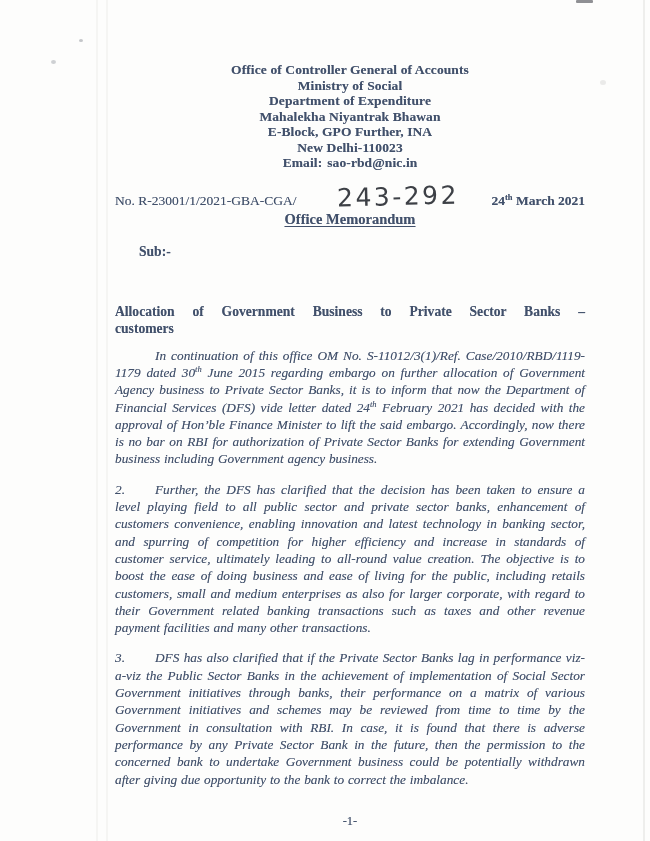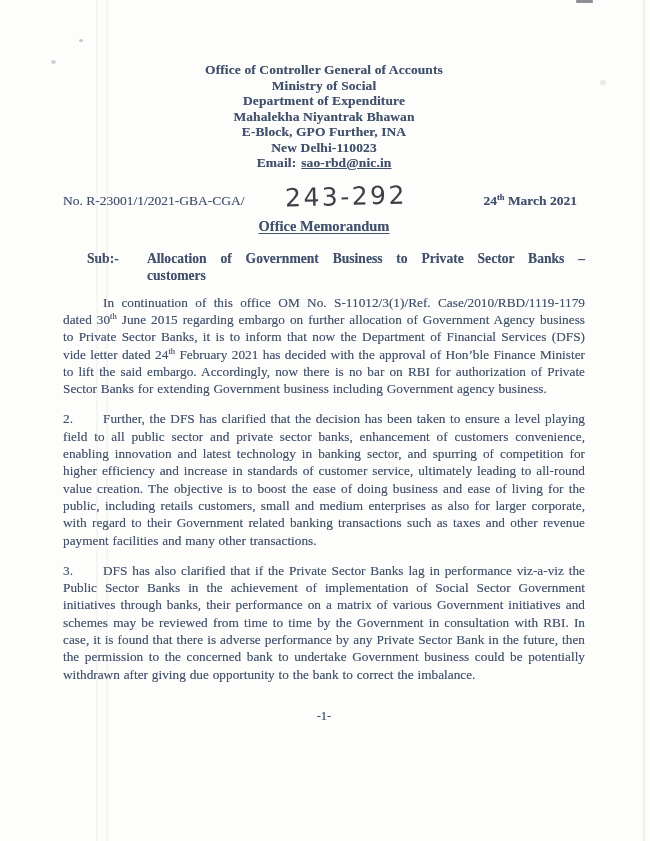--- a/index.html
+++ b/index.html
@@ -1,21 +1,21 @@
 <!DOCTYPE html>
 <html><head>
 <meta charset="utf-8">
 <style>
   html, body { margin: 0; padding: 0; background: #ffffff; }
   .page {
     position: relative;
     width: 650px;
     height: 841px;
     box-sizing: border-box;
-    padding: 62px 65px 0 63px;
+    padding: 62px 65px 0 115px;
     background: var(--paper, #fdfdfc);
     color: var(--ink, #41506b);
     font-family: "Liberation Serif", serif;
     overflow: hidden;
     text-shadow: 0 0 0.5px rgba(62, 78, 104, 0.45);
   }
   
   .artifact { position: absolute; pointer-events: none; }
   .a-dash  { top: 0; left: 576px; width: 17px; height: 3px; background: #8f9094; border-radius: 1px; }
   .a-speck1{ top: 39px; left: 79px; width: 4px; height: 3px; background: rgba(110,115,125,0.40); border-radius: 50%; }
@@ -24,21 +24,21 @@
   .a-streak{ top: 0; bottom: 0; width: 2px; background: rgba(180,178,168,0.10); }
   .s1 { left: 96px; } .s2 { left: 106px; } .s3 { left: 643px; background: rgba(170,170,165,0.18); }
 
   .letterhead {
     text-align: center;
     font-weight: bold;
     font-size: 13.5px;
     line-height: 15.5px;
     letter-spacing: 0.1px;
   }
-  .email-addr { text-decoration: underline; margin-left: 5px; }
+  .email-addr { margin-left: 5px; }
 
   .ref-row {
     display: flex;
     align-items: baseline;
     margin-top: 16px;
     font-size: 13.5px;
     white-space: nowrap;
     gap: 33px;
   }
   .handwritten {
@@ -48,35 +48,35 @@
     line-height: 20px;
     letter-spacing: 2.5px;
     color: var(--hand, #3d4046);
     transform: rotate(-1.5deg);
     margin-left: 7px;
     text-shadow: none;
   }
   .memo-date { margin-left: auto; padding-right: 8px; font-weight: bold; }
 
   .memo-title {
-    margin-top: 9px;
+    margin-top: 2px;
     text-align: center;
     font-weight: bold;
     font-size: 14.5px;
     text-decoration: underline;
     text-underline-offset: 2px;
   }
 
-  .subject { display: flex; margin-top: 15px; font-weight: bold; font-size: 13.6px; line-height: 17.6px; }
+  .subject { display: flex; margin-top: 15px; font-weight: bold; font-size: 13.6px; line-height: 17.6px; flex-direction: column; }
   .sub-label { margin-left: 24px; flex: 0 0 60px; }
   .sub-text { flex: 1; }
   .sub-line1 { text-align: justify; text-align-last: justify; }
 
   .body-paragraphs { font-size: 13.3px; line-height: 17.3px; }
-  .body-paragraphs p { margin: 13px 0 0 0; text-align: justify; word-spacing: 0.5px; }
+  .body-paragraphs p { margin: 13px 0 0 0; text-align: justify; word-spacing: 0.5px; font-style: italic; }
   .body-paragraphs p.indent { margin-top: 9px; text-indent: 40px; }
   .pnum { display: inline-block; width: 40px; text-indent: 0; }
   sup { font-size: 8.5px; line-height: 0; vertical-align: super; letter-spacing: 0; }
 
   .page-num { margin-top: 26px; text-align: center; font-size: 12.5px; }
 </style>
 </head>
 <body>
 
 <div class="page" style="--ink: #41506b; --hand: #3d4046; --paper: #fdfdfc;">

